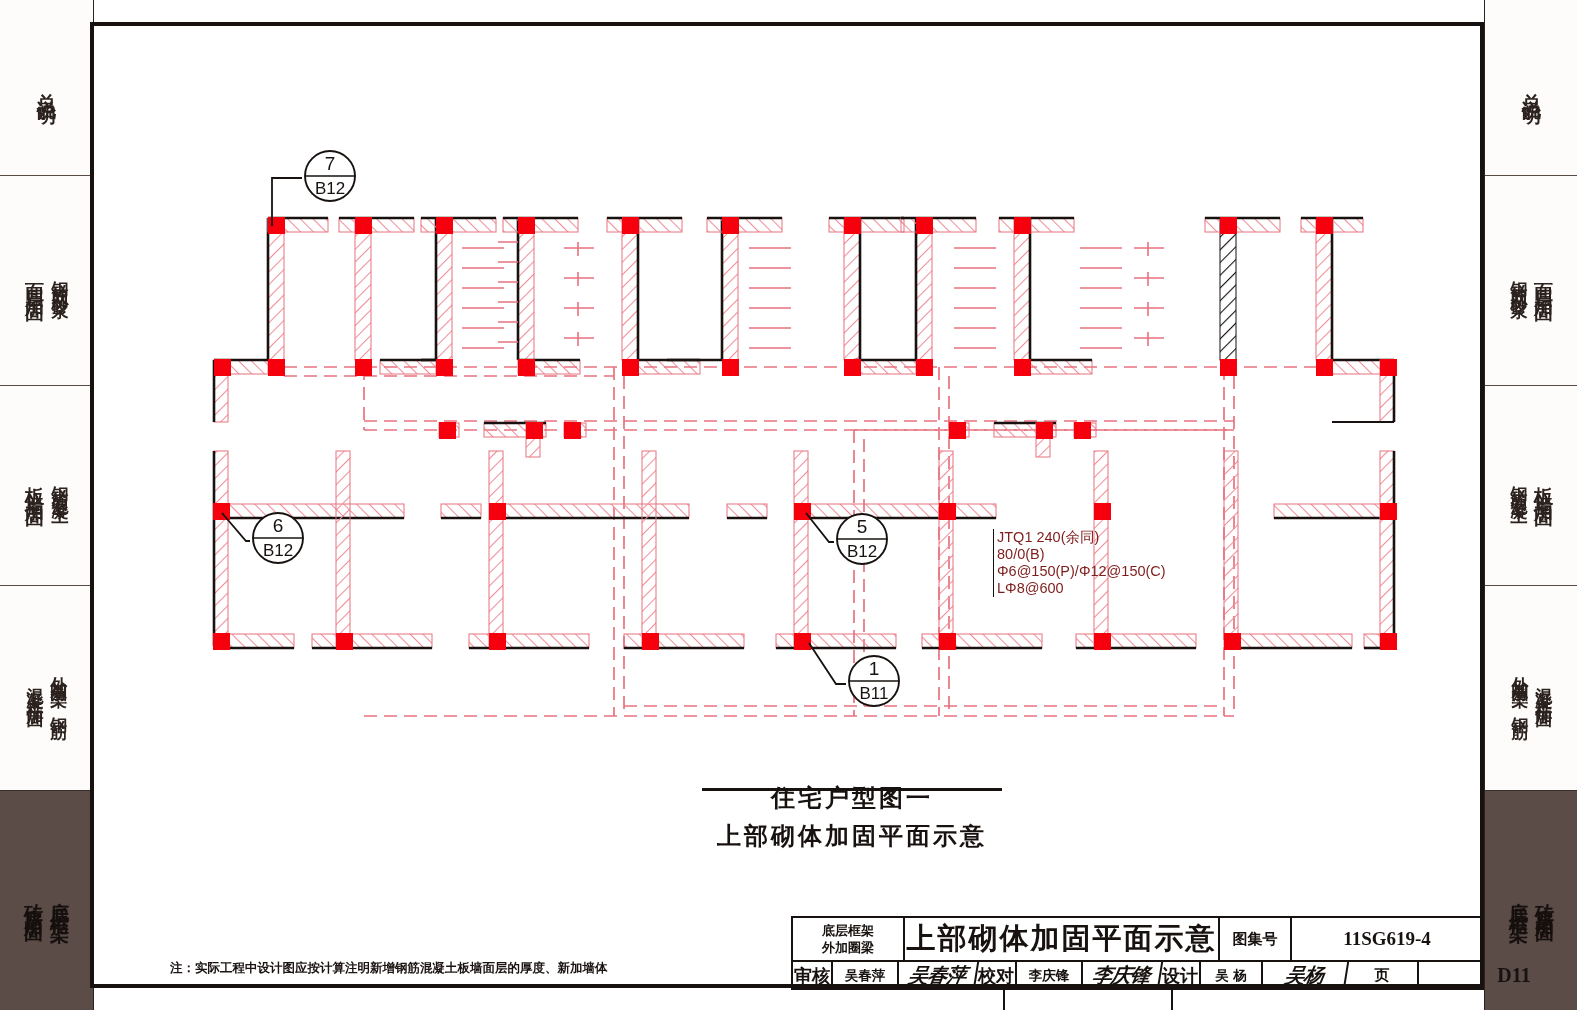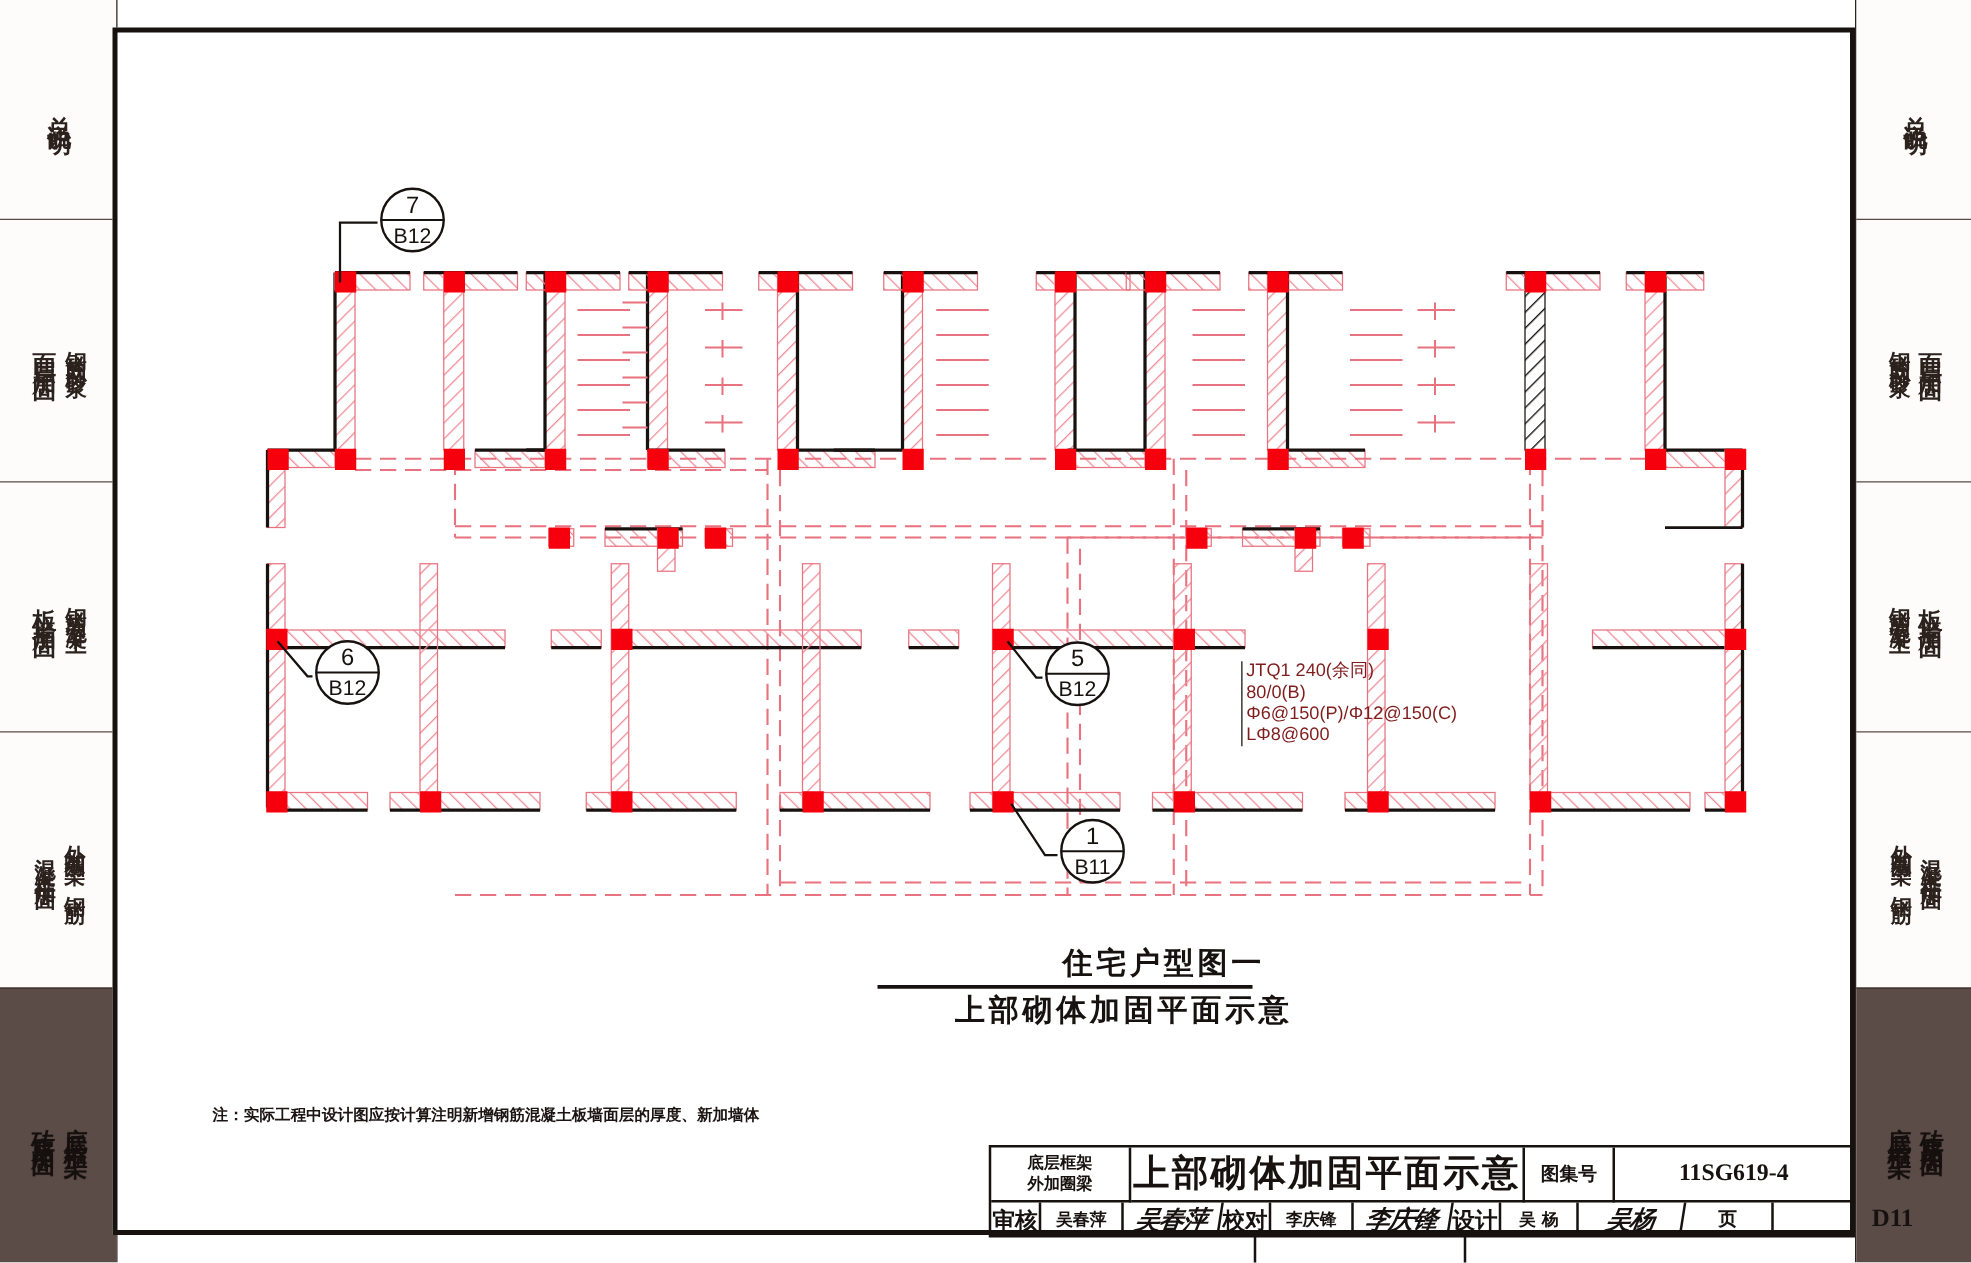--- a/index.html
+++ b/index.html
@@ -23,33 +23,33 @@
 
   
   #frame{position:absolute;left:90px;top:22px;width:1394px;height:966px;
          border:4px solid #17120f;box-sizing:border-box;background:#fff;}
   #sheet{position:absolute;left:0;top:0;width:100%;height:100%;}
 
   
   #plan{position:absolute;left:0;top:0;}
 
   
-  .dwg-title{position:absolute;text-align:right;font-family:"DejaVu Sans",sans-serif;
-             font-weight:700;color:#17120f;}
+  .dwg-title{position:absolute;text-align:center;font-family:"DejaVu Sans",sans-serif;
+             font-weight:700;color:#17120f;margin-top:28px;}
   #dtitle1{left:598px;top:728px;width:320px;font-size:24px;letter-spacing:3px;}
   #dtitle-rule{position:absolute;left:608px;top:762px;width:300px;height:3px;background:#17120f;}
   #dtitle2{left:576px;top:766px;width:364px;font-size:24px;letter-spacing:3px;}
 
   
   #annot{position:absolute;left:899px;top:503px;font-size:14.5px;line-height:17px;
          font-family:"Liberation Sans",sans-serif;color:#7f1d1d;white-space:pre;
          border-left:1.5px solid #15100e;padding-left:3px;}
 
   
-  #note{position:absolute;left:76px;top:856px;width:520px;font-size:12.5px;
+  #note{position:absolute;left:76px;top:932px;width:520px;font-size:12.5px;
         line-height:19px;font-family:"DejaVu Sans",sans-serif;font-weight:700;
         color:#1b1412;}
   #note .ind{display:block;padding-left:26px;}
 
   
   #tblock{position:absolute;left:697px;top:890px;width:693px;height:74px;
           border:2px solid #17120f;box-sizing:border-box;display:flex;flex-direction:column;}
   .tb-row{display:flex;flex:1;}
   .tb-row.top{flex:0 0 44px;}
   .tb-cell{border-right:2px solid #17120f;box-sizing:border-box;

